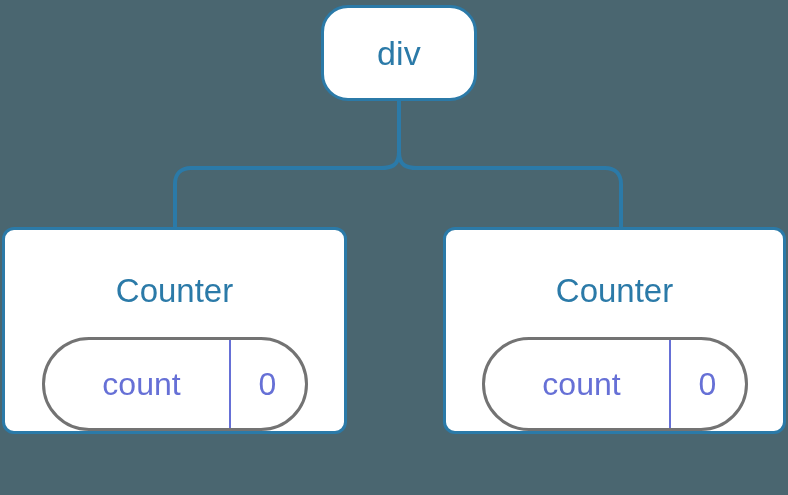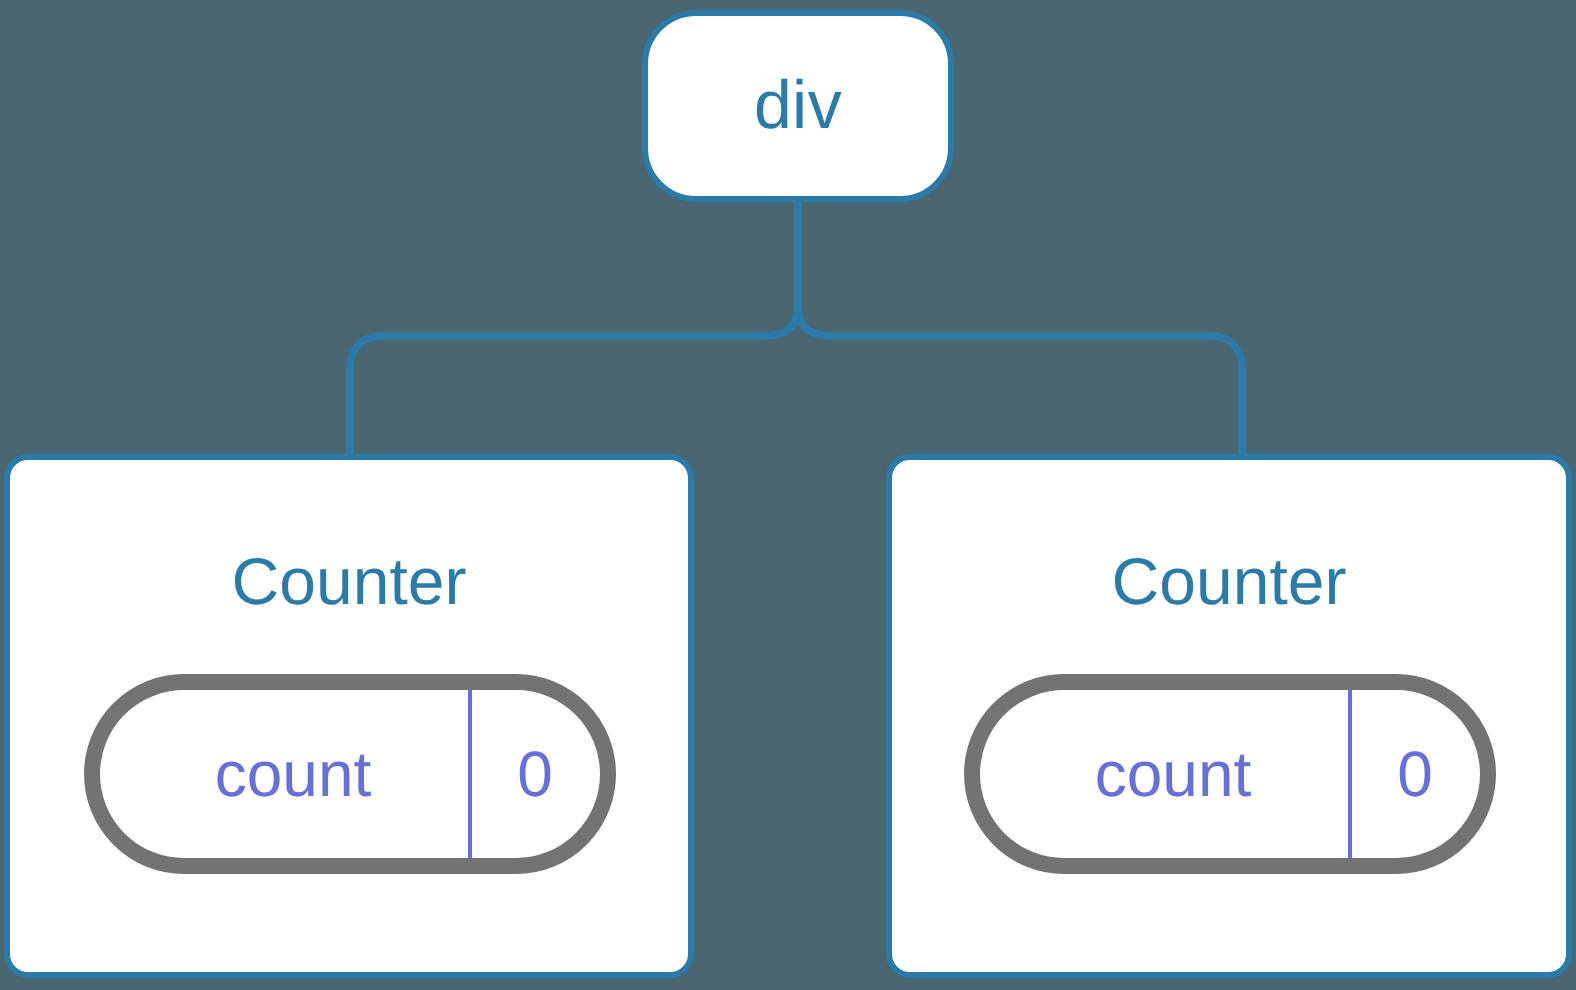--- a/index.html
+++ b/index.html
@@ -56,41 +56,41 @@
   .node-root .node-title {
     font-size: 34px;
     color: #2b7aa8;
     letter-spacing: 0.2px;
     line-height: 1;
   }
 
   
   .node-child {
     top: 227px;
-    height: 262px;
+    height: 207px;
     padding-top: 44px;
   }
   .node-child-left  { left: 2px;   width: 345px; }
   .node-child-right { left: 443px; width: 343px; }
 
   .node-child .node-title {
     font-size: 33px;
     color: #2b7aa8;
     line-height: 1;
     margin-bottom: 30px;
   }
 
   
   .state-pill {
     position: relative;
     box-sizing: border-box;
     display: flex;
     align-items: stretch;
     height: 100px;
-    border: 8px solid #737373;
+    border: 3px solid #737373;
     border-radius: 50px;
     background: transparent;
   }
   .node-child-left  .state-pill { width: 266px; }
   .node-child-right .state-pill { width: 266px; }
 
   .state-key,
   .state-value {
     display: flex;
     align-items: center;

